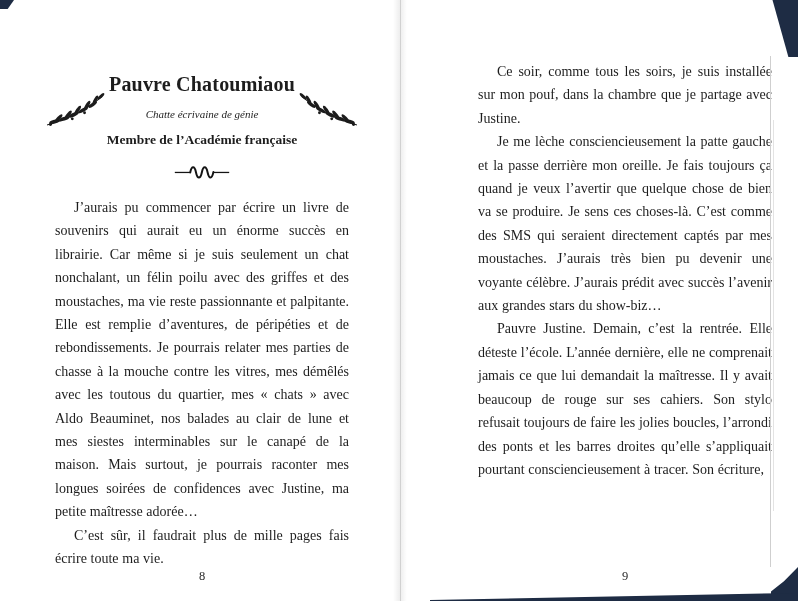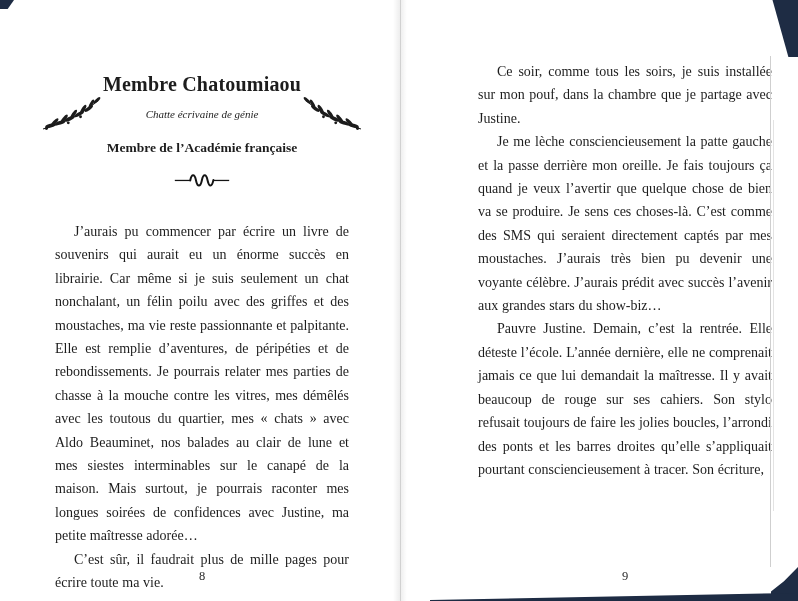--- a/index.html
+++ b/index.html
@@ -54,21 +54,21 @@
     font-style: italic;
     font-size: 11px;
     line-height: 19px;
     margin-top: 9px;
     white-space: nowrap;
   }
   .book-membership {
     font-weight: 700;
     font-size: 13.5px;
     line-height: 17px;
-    margin-top: 15px;
+    margin-top: 7px;
     white-space: nowrap;
   }
   .laurel { flex: 0 0 auto; display: inline-block; }
   .laurel svg { display: block; }
   .laurel-right svg { transform: scaleX(-1); }
 
   .divider {
     text-align: center;
     margin-top: 17px;
     height: 15px;
@@ -79,21 +79,21 @@
   .body-text p {
     margin: 0;
     text-indent: 19px;
     text-align: justify;
     font-size: 14px;
     line-height: 23.4px;
     hyphens: auto;
     -webkit-hyphens: auto;
     word-spacing: 0.2px;
   }
-  .page-left .body-text  { margin-top: 32px; }
+  .page-left .body-text  { margin-top: 16px; }
   .page-right .body-text { margin-top: 60px; }
 
   
   .page-number {
     position: absolute;
     bottom: 17px;
     width: 294px;
     text-align: center;
     font-size: 12.5px;
     color: #2a2a2a;
@@ -179,21 +179,21 @@
             <ellipse cx="74" cy="13" rx="7" ry="2.3" transform="rotate(-60 74 13)"></ellipse>
             <ellipse cx="82" cy="8" rx="6.5" ry="2.2" transform="rotate(-42 82 8)"></ellipse>
             <circle cx="8" cy="49" r="2.3"></circle>
             <circle cx="40" cy="41" r="2.1"></circle>
             <circle cx="58" cy="32" r="2.1"></circle>
           </g>
         </svg>
       </span>
 
       <div class="title-stack">
-        <div class="book-title">Membre Chatoumiaou</div>
+        <div class="book-title">Pauvre Chatoumiaou</div>
         <div class="book-subtitle">Chatte écrivaine de génie</div>
         <div class="book-membership">Membre de l’Académie française</div>
       </div>
 
       <span class="laurel laurel-right">
         <svg width="60" height="42" viewBox="0 0 88 56" aria-hidden="true">
           <g fill="#1c1c1c" stroke="none">
             <path d="M3,50 C26,44 58,30 84,8" fill="none" stroke="#1c1c1c" stroke-width="1.5"></path>
             <ellipse cx="14" cy="45" rx="8" ry="2.7" transform="rotate(-14 14 45)"></ellipse>
             <ellipse cx="20" cy="40" rx="7.5" ry="2.5" transform="rotate(-46 20 40)"></ellipse>
@@ -217,21 +217,21 @@
     <div class="divider">
       <svg width="58" height="14" viewBox="0 0 64 14" aria-hidden="true">
         <path d="M2,7.5 H19" stroke="#141414" stroke-width="1.4" fill="none"></path>
         <path d="M45,7.5 H62" stroke="#141414" stroke-width="1.4" fill="none"></path>
         <path d="M19,7.5 c1.6,-7.5 4.8,-7.5 6.4,0 c1.6,7.5 4.8,7.5 6.4,0 c1.6,-7.5 4.8,-7.5 6.4,0 c1.6,7.5 4.8,7.5 6.4,-0.6" stroke="#141414" stroke-width="2.2" fill="none" stroke-linecap="round"></path>
       </svg>
     </div>
 
     <div class="body-text">
       <p>J’aurais pu commencer par écrire un livre de souvenirs qui aurait eu un énorme succès en librairie. Car même si je suis seulement un chat nonchalant, un félin poilu avec des griffes et des moustaches, ma vie reste passionnante et palpitante. Elle est remplie d’aventures, de péripéties et de rebondissements. Je pourrais relater mes parties de chasse à la mouche contre les vitres, mes démêlés avec les toutous du quartier, mes « chats » avec Aldo Beauminet, nos balades au clair de lune et mes siestes interminables sur le canapé de la maison. Mais surtout, je pourrais raconter mes longues soirées de confidences avec Justine, ma petite maîtresse adorée…</p>
-      <p>C’est sûr, il faudrait plus de mille pages pour écrire toute ma vie.</p>
+      <p>C’est sûr, il faudrait plus de mille pages fais écrire toute ma vie.</p>
     </div>
   </div>
 
   <div class="page-number">8</div>
 </div>
 
 <div class="page page-right">
   <div class="text-col">
     <div class="body-text">
       <p>Ce soir, comme tous les soirs, je suis installée sur mon pouf, dans la chambre que je partage avec Justine.</p>

